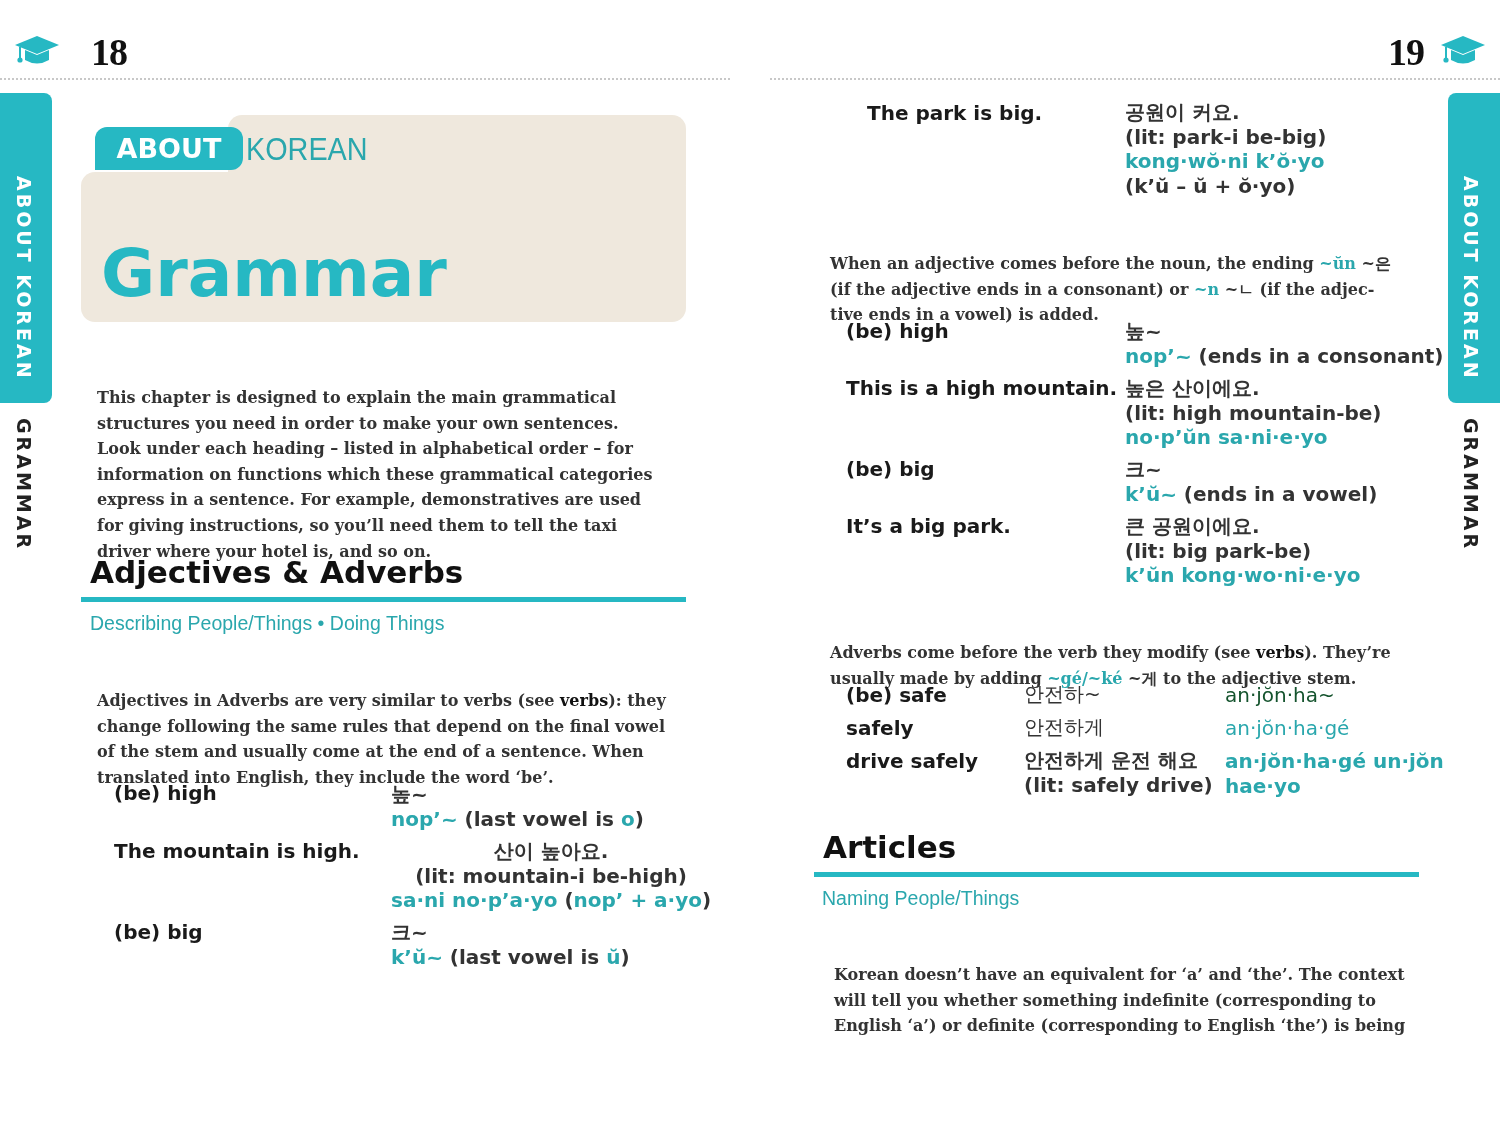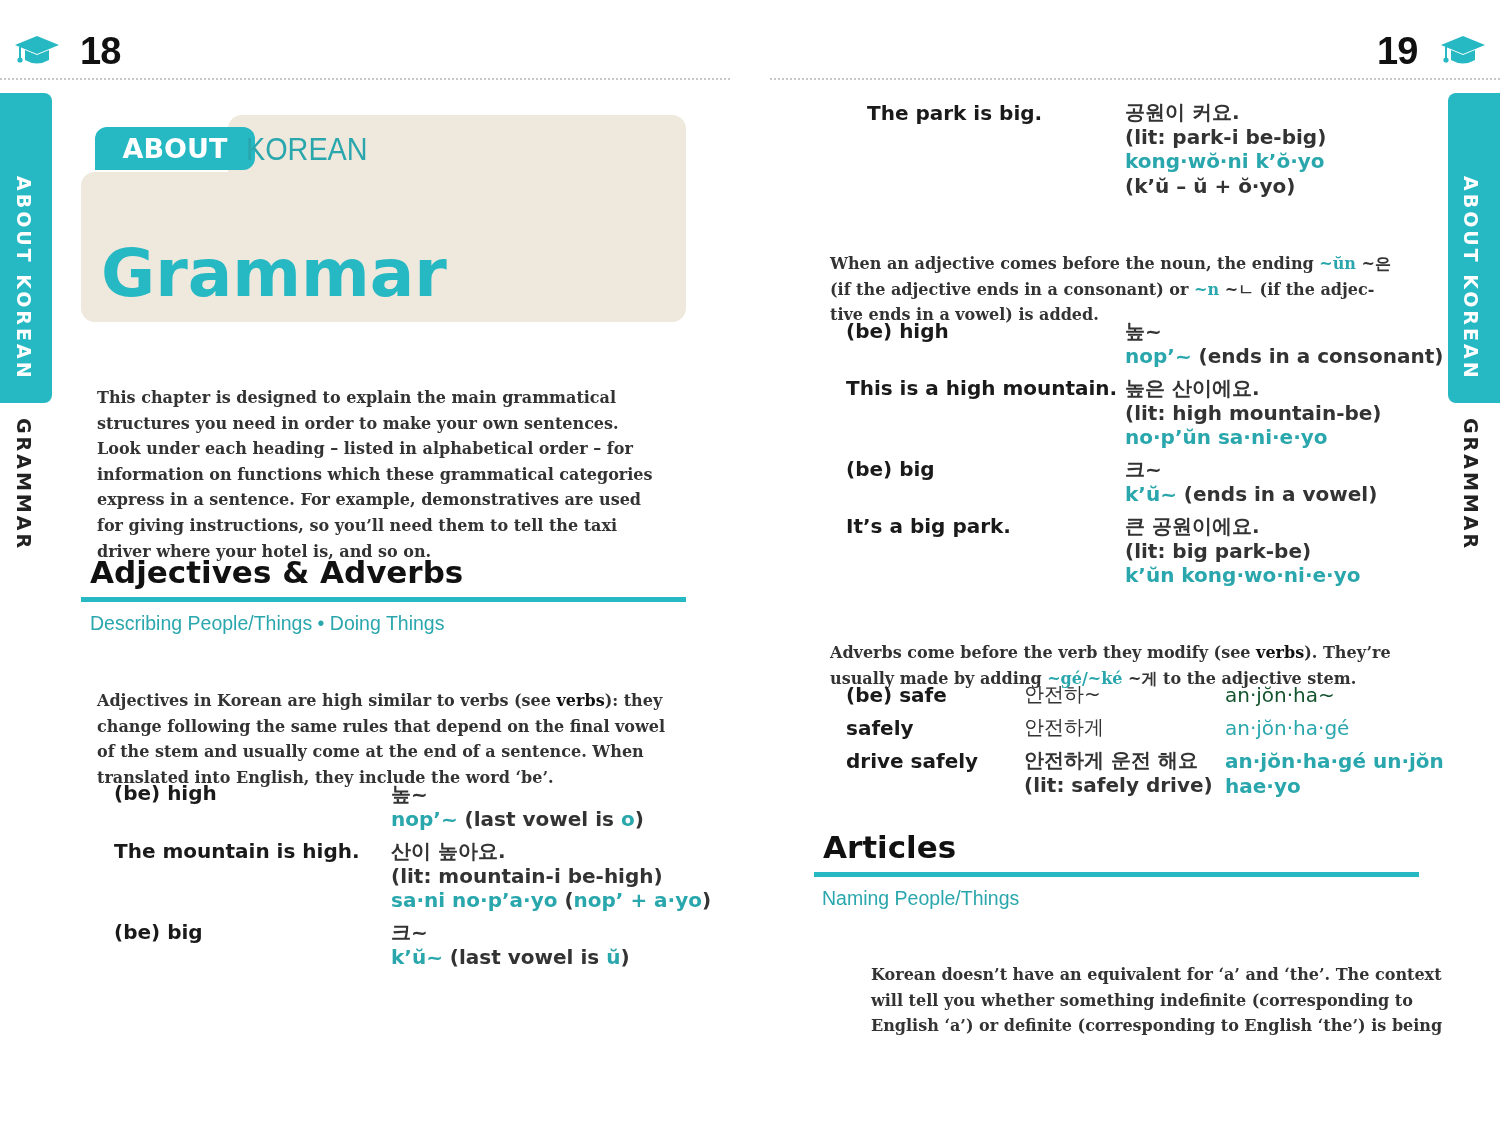--- a/index.html
+++ b/index.html
@@ -1,35 +1,35 @@
 <!DOCTYPE html>
 <html><head>
 <meta charset="utf-8">
 <style>
   html,body{margin:0;padding:0;}
   body{width:1500px;height:1129px;background:#fff;position:relative;overflow:hidden;font-family:"Liberation Sans",sans-serif;color:#1a1a1a;}
   .teal{color:#2aa7ad;}
 
   
-  .pagenum{position:absolute;top:30px;font-size:38px;font-weight:bold;font-family:Liberation Sans, sans-serif;color:#111;letter-spacing:-1px;}
+  .pagenum{position:absolute;top:30px;font-size:38px;font-weight:bold;font-family:Liberation Serif, serif;color:#111;letter-spacing:-1px;margin-left:11px;}
   .cap{position:absolute;top:34px;width:46px;height:34px;}
   .dotline{position:absolute;top:78px;height:0;border-top:2px dotted #c8c8c8;}
 
   
   .sidetab{position:absolute;top:93px;width:52px;height:310px;background:#26b8c3;}
   .sidetab.left{left:0;border-radius:0 8px 8px 0;}
   .sidetab.right{left:1448px;border-radius:8px 0 0 8px;}
   .vtext{position:absolute;writing-mode:vertical-rl;font-weight:bold;letter-spacing:3px;font-family:"DejaVu Sans",sans-serif;}
   .vtext.tab{color:#fff;font-size:19px;}
   .vtext.sec{color:#222;font-size:19px;}
 
   
   .chapbox{position:absolute;left:81px;top:172px;width:605px;height:150px;background:#efe8dd;border-radius:14px;}
   .chapbox-top{position:absolute;left:228px;top:115px;width:458px;height:70px;background:#efe8dd;border-radius:14px 14px 0 0;}
-  .about-pill{position:absolute;left:95px;top:127px;width:160px;height:43px;background:#26b8c3;border-radius:12px 12px 12px 0;color:#fff;font-weight:bold;font-size:27px;display:flex;align-items:center;justify-content:center;font-family:"DejaVu Sans",sans-serif;letter-spacing:0px;}
+  .about-pill{position:absolute;left:95px;top:127px;width:148px;height:43px;background:#26b8c3;border-radius:12px 12px 12px 0;color:#fff;font-weight:bold;font-size:27px;display:flex;align-items:center;justify-content:center;font-family:"DejaVu Sans",sans-serif;letter-spacing:0px;}
   .korean-label{position:absolute;left:246px;top:131px;font-size:32px;color:#2aa7ad;font-family:"Liberation Sans",sans-serif;letter-spacing:0px;transform:scaleX(0.9);transform-origin:left;}
   .grammar-title{position:absolute;left:101px;top:235px;font-size:66px;font-weight:bold;color:#26b8c3;font-family:"DejaVu Sans",sans-serif;letter-spacing:0px;}
 
   .para{position:absolute;font-family:"DejaVu Serif","Liberation Serif",serif;font-size:16px;line-height:25.6px;color:#333;margin-top:32px;}
   .para b{color:#111;}
   .h2{position:absolute;font-size:31px;font-weight:bold;color:#111;font-family:"DejaVu Sans",sans-serif;}
   .rule{position:absolute;height:5px;background:#26b8c3;}
   .subhead{position:absolute;font-family:Liberation Sans, sans-serif;font-size:19.5px;color:#2aa7ad;}
 
   .en{position:absolute;font-weight:bold;font-size:20px;color:#1a1a1a;font-family:"DejaVu Sans",sans-serif;}
@@ -80,34 +80,34 @@
   <span class="line">express in a sentence. For example, demonstratives are used</span>
   <span class="line">for giving instructions, so you’ll need them to tell the taxi</span>
   <span class="line">driver where your hotel is, and so on.</span>
 </div>
 
 <div class="h2" style="left:90px;top:554px;">Adjectives &amp; Adverbs</div>
 <div class="rule" style="left:81px;top:597px;width:605px;"></div>
 <div class="subhead" style="left:90px;top:612px;">Describing People/Things • Doing Things</div>
 
 <div class="para" style="left:97px;top:656px;width:600px;">
-  <span class="line"><span>Adjectives in Korean are high similar to verbs (see </span><b>verbs</b><span>): they</span></span>
+  <span class="line"><span>Adjectives in Adverbs are very similar to verbs (see </span><b>verbs</b><span>): they</span></span>
   <span class="line">change following the same rules that depend on the final vowel</span>
   <span class="line">of the stem and usually come at the end of a sentence. When</span>
   <span class="line">translated into English, they include the word ‘be’.</span>
 </div>
 
 <div class="en" style="left:114px;top:781px;">(be) high</div>
 <div class="ko" style="left:391px;top:782px;">
   <span class="line">높~</span>
   <span class="line"><span class="tl">nop’~</span><span> (last vowel is </span><span class="tl">o</span><span>)</span></span>
 </div>
 
 <div class="en" style="left:114px;top:839px;">The mountain is high.</div>
-<div class="ko" style="left:391px;top:839px;">
+<div class="ko" style="left:391px;top:839px;text-align:center;">
   <span class="line">산이 높아요.</span>
   <span class="line">(lit: mountain-i be-high)</span>
   <span class="line"><span class="tl">sa·ni no·p’a·yo</span><span> (</span><span class="tl">nop’ + a·yo</span><span>)</span></span>
 </div>
 
 <div class="en" style="left:114px;top:920px;">(be) big</div>
 <div class="ko" style="left:391px;top:920px;">
   <span class="line">크~</span>
   <span class="line"><span class="tl">k’ŭ~</span><span> (last vowel is </span><span class="tl">ŭ</span><span>)</span></span>
 </div>
@@ -171,17 +171,17 @@
   <span class="line">(lit: safely drive)</span>
 </div>
 <div class="ko" style="left:1225px;top:749px;color:#2aa7ad;">
   <span class="line">an·jŏn·ha·gé un·jŏn</span>
   <span class="line">hae·yo</span>
 </div>
 
 <div class="h2" style="left:823px;top:829px;">Articles</div>
 <div class="rule" style="left:814px;top:872px;width:605px;"></div>
 <div class="subhead" style="left:822px;top:887px;">Naming People/Things</div>
-<div class="para" style="left:871px;top:930px;width:600px;">
+<div class="para" style="left:834px;top:930px;width:600px;">
   <span class="line">Korean doesn’t have an equivalent for ‘a’ and ‘the’. The context</span>
   <span class="line">will tell you whether something indefinite (corresponding to</span>
   <span class="line">English ‘a’) or definite (corresponding to English ‘the’) is being</span>
 </div>
 
 </body></html>

